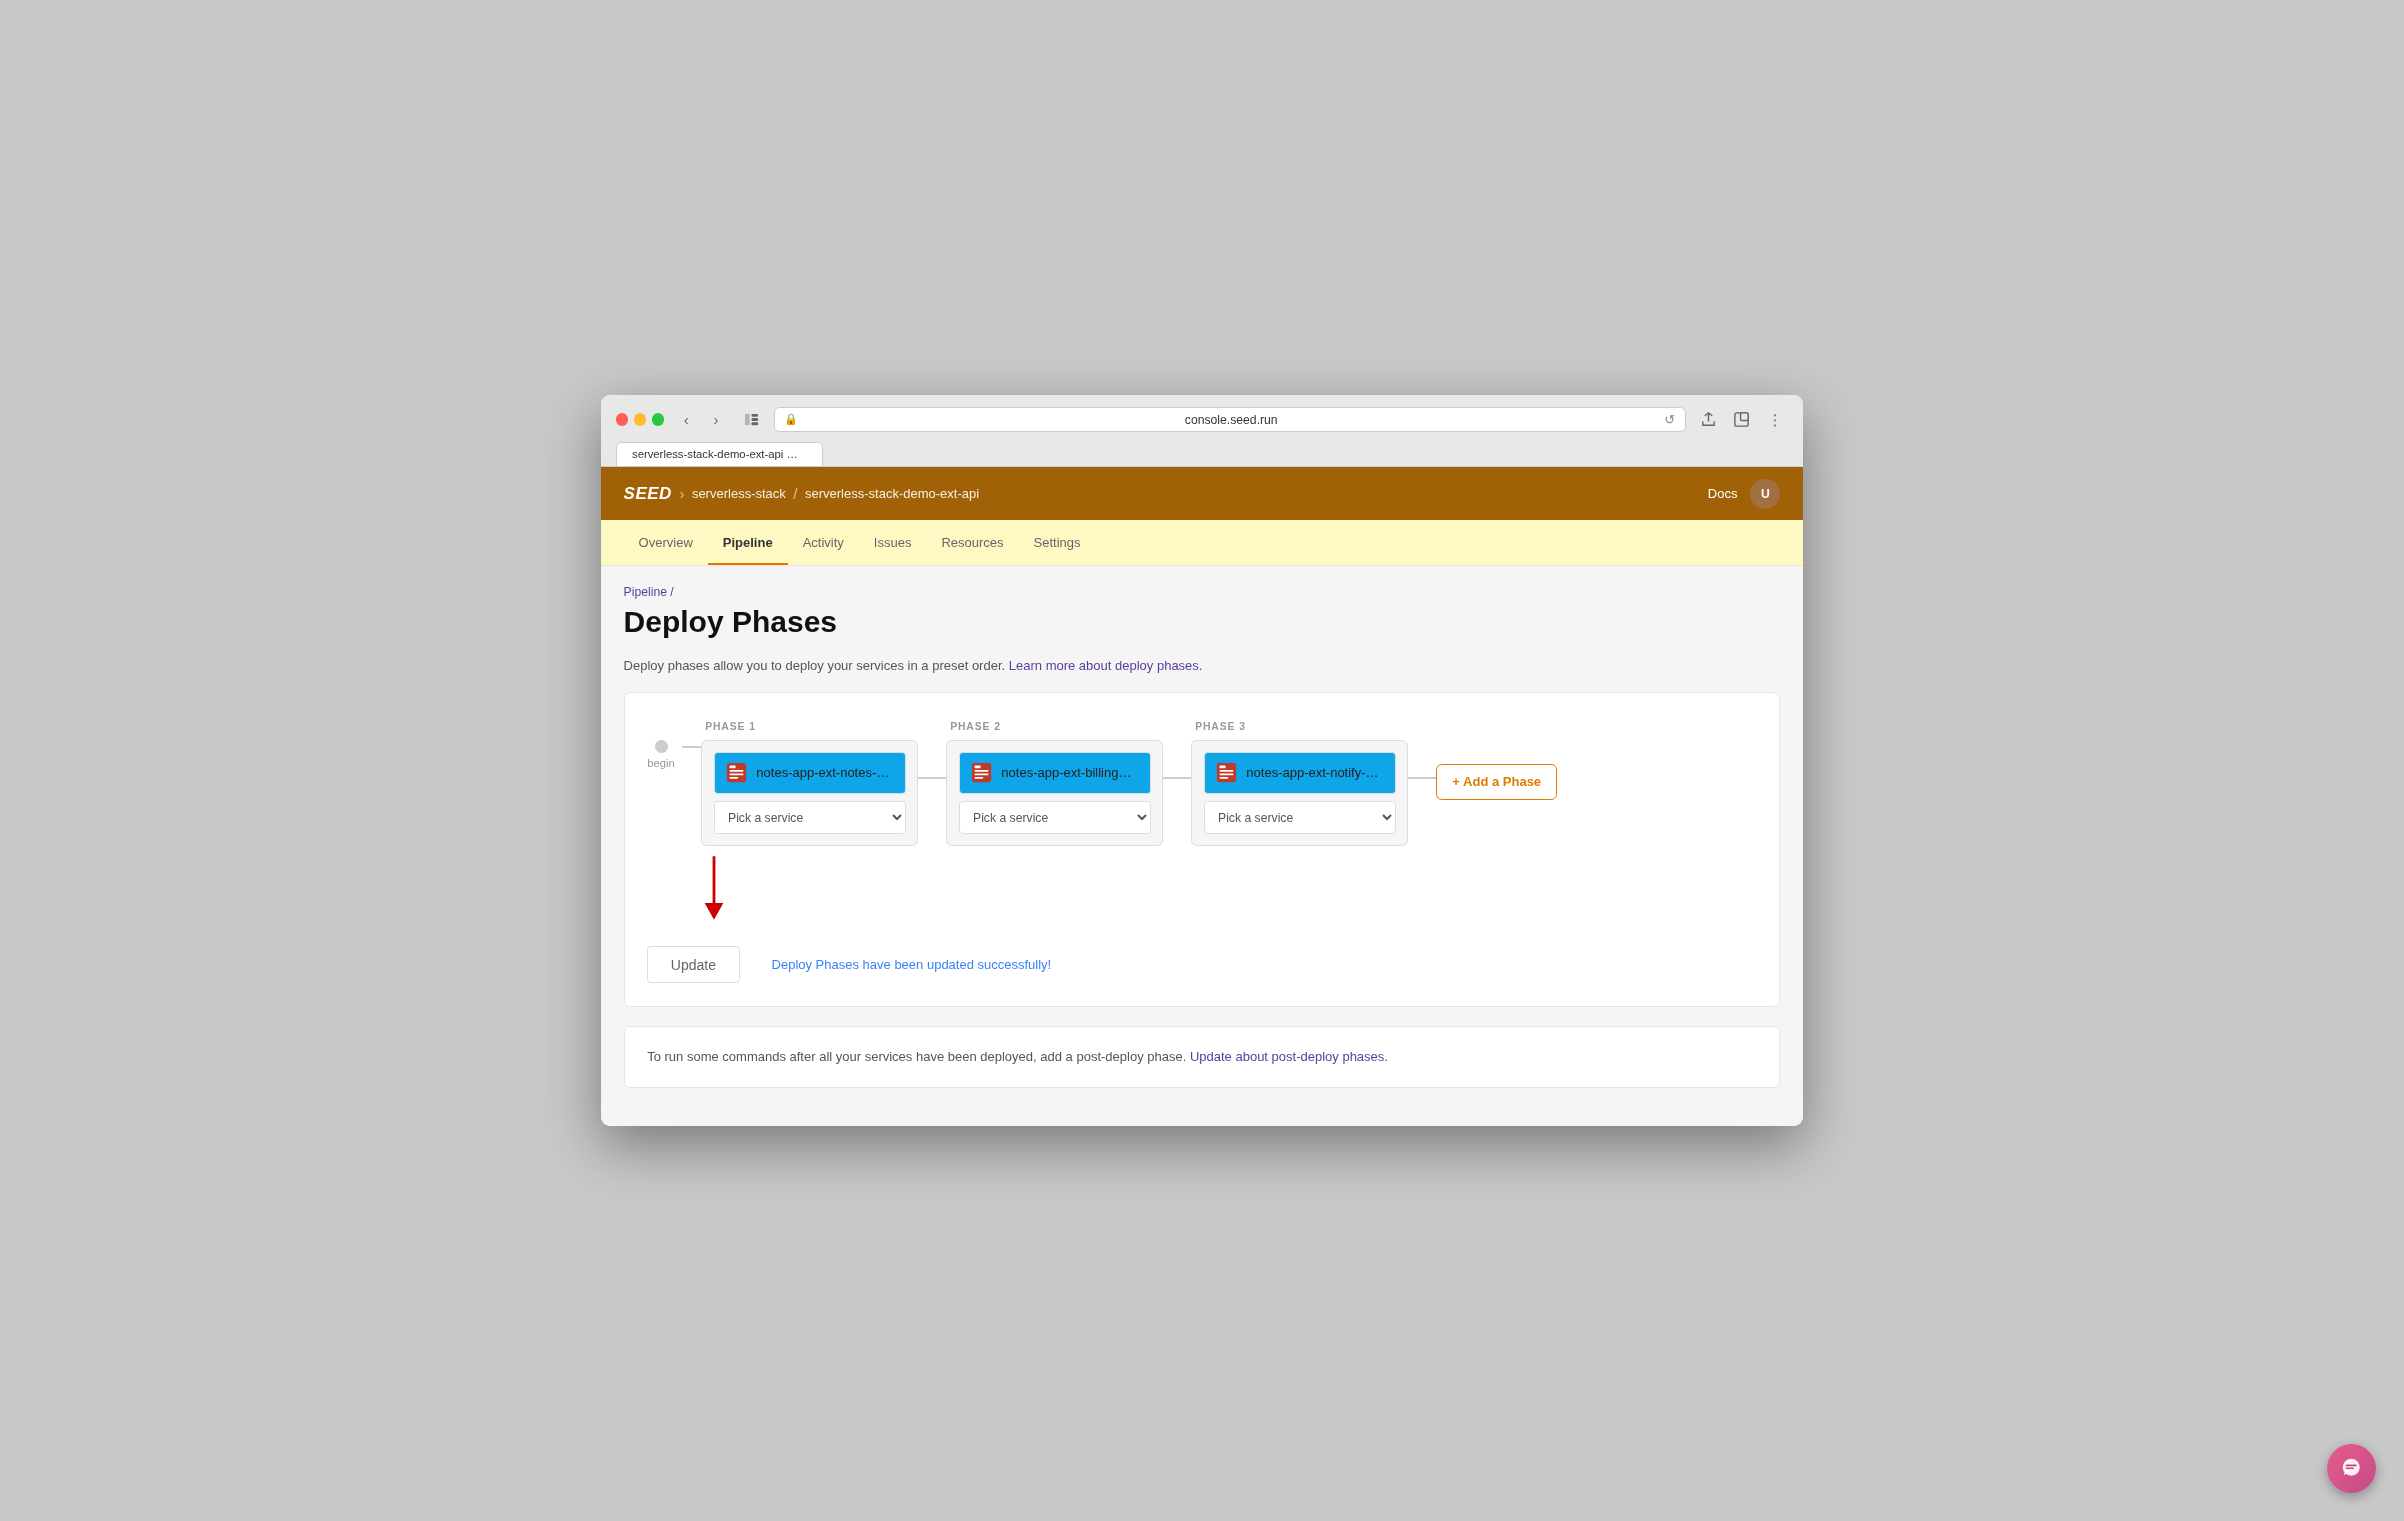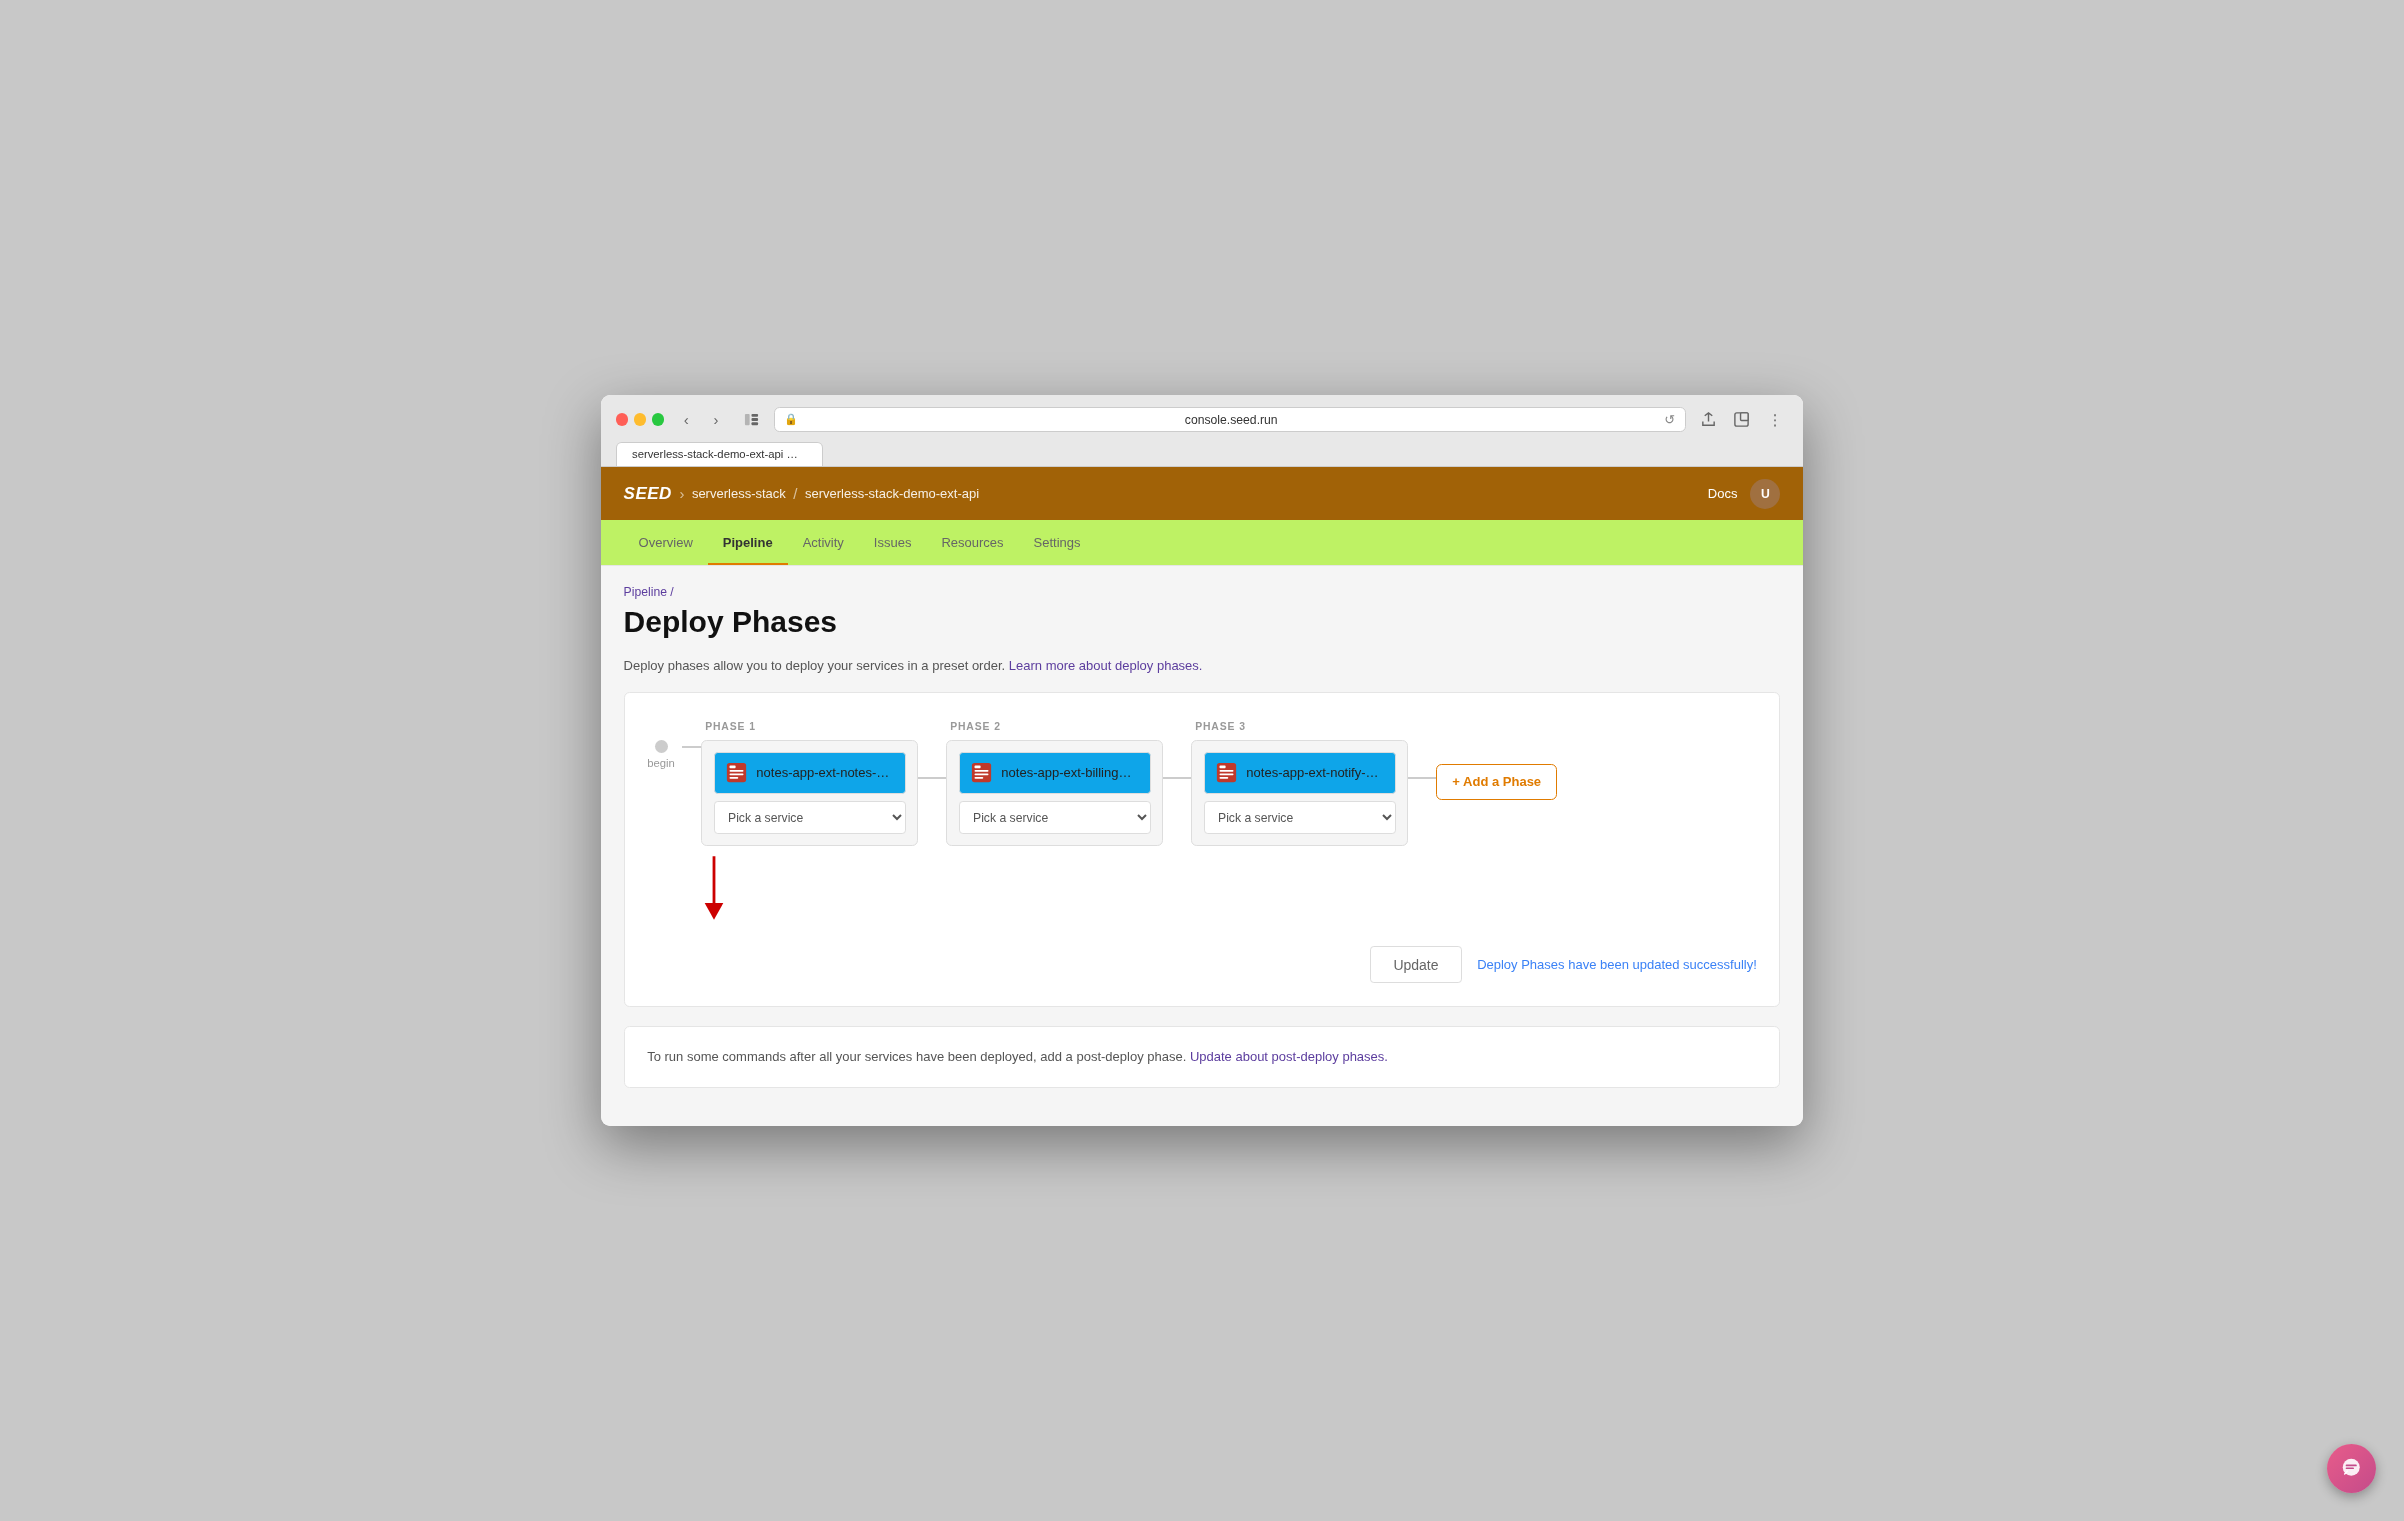--- a/index.html
+++ b/index.html
@@ -177,21 +177,21 @@
     }
     .avatar {
       width: 30px;
       height: 30px;
       border-radius: 50%;
       background: #888;
       overflow: hidden;
     }
     
     .main-nav {
-      background: #bef264;
+      background: #fef9c3;
       border-bottom: 0.9px solid #e5e5e5;
       padding: 0 22.6px;
       display: flex;
       gap: 0;
     }
     .nav-tab {
       padding: 15px 15px 13px;
       font-size: 13px;
       color: #666;
       cursor: pointer;
@@ -345,23 +345,22 @@
       display: flex;
       align-items: center;
       gap: 5.6px;
       margin-top: 43px;
       white-space: nowrap;
     }
     
     .action-bar {
       display: flex;
       align-items: center;
-      gap: 15px;
+      gap: 32px;
       padding: 15px 0 0;
-      justify-content: flex-end;
     }
     .update-btn {
       border: 0.9px solid #ddd;
       border-radius: 3.8px;
       background: #fff;
       color: #666;
       font-size: 14px;
       padding: 9.4px 22.6px;
       cursor: pointer;
     }

